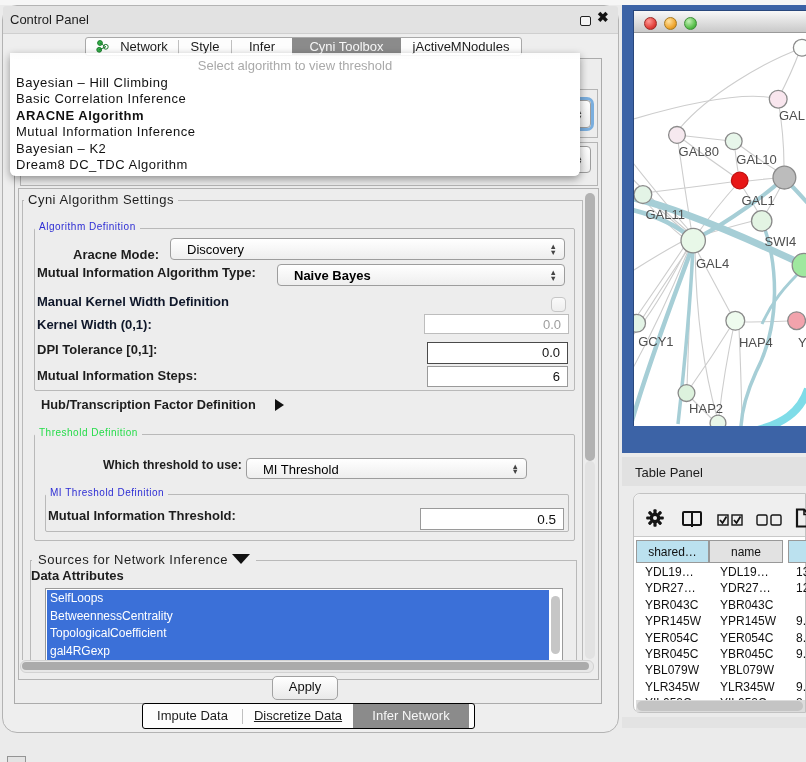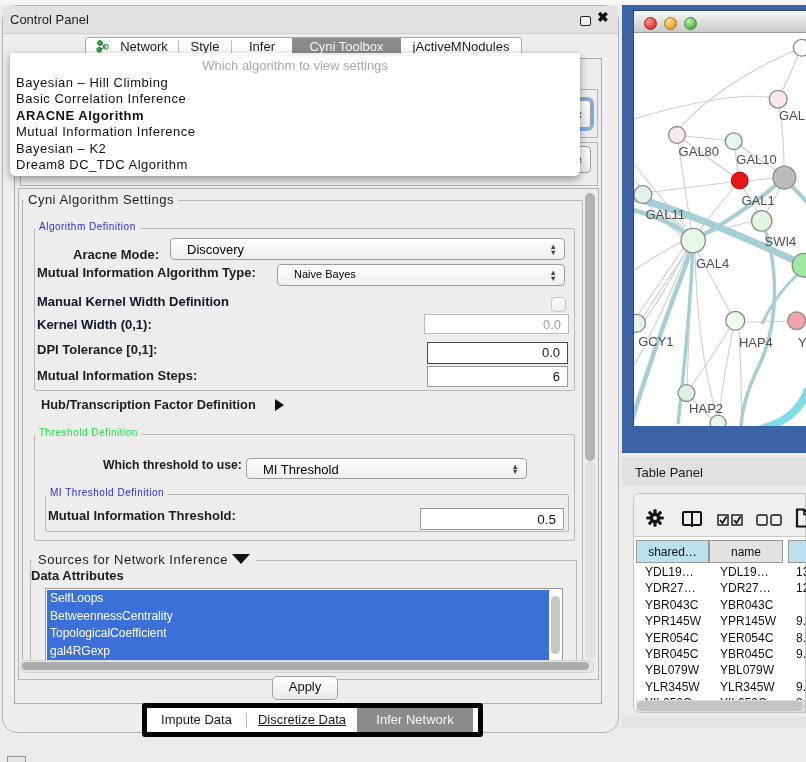--- a/index.html
+++ b/index.html
@@ -34,21 +34,21 @@
 .dis{color:#0f172a;}
 .field{background:#ffffff;border:1px solid #9a9a9a;box-sizing:border-box;font-size:13px;text-align:right;padding-right:7px;color:#111;}
 
 #attrlist{background:#ffffff;border:1px solid #9a9a9a;}
 .litem{height:17.7px;line-height:17.7px;background:#3b70d8;color:#ffffff;font-size:12px;padding-left:3px;white-space:nowrap;}
 
 .sbtrack{background:#ececec;border:1px solid #d4d4d4;border-radius:6px;}
 .sbthumb{background:#b2b2b2;border-radius:6px;}
 
 #applybtn{left:269px;top:670px;width:64px;height:22px;background:linear-gradient(#ffffff,#e9e9e9);border:1px solid #a2a2a2;border-radius:5px;font-size:13px;color:#111;text-align:center;line-height:20px;}
-#btabs{left:139px;top:697px;width:331px;height:24px;background:#fdfdfd;border:5px solid #000000;border-radius:3px;display:flex;align-items:center;font-size:13px;color:#1c1c1c;}
+#btabs{left:139px;top:697px;width:331px;height:24px;background:#fdfdfd;border:1px solid #000000;border-radius:3px;display:flex;align-items:center;font-size:13px;color:#1c1c1c;}
 #btabs .tab{height:24px;line-height:24px;white-space:nowrap;text-align:center;box-sizing:border-box;}
 #btabs .sep{width:1px;height:15px;background:#c0c0c0;}
 #btabs .sel{background:#8b8b8b;color:#f7f7f7;}
 
 #popup{left:10px;top:53px;width:570px;height:123px;background:linear-gradient(rgba(255,255,255,0.80) 0px, #ffffff 6px);border-radius:0 0 6px 6px;box-shadow:0 3px 9px rgba(0,0,0,0.4);font-size:13px;color:#111;}
 #popup .prompt{position:absolute;left:0;top:5px;width:100%;text-align:center;color:#a9a9a9;}
 #popup .it{position:absolute;left:6px;font-size:13px;letter-spacing:0.5px;white-space:nowrap;}
 
 #desktop{left:622px;top:5px;width:184px;height:448px;background:#3c63a6;}
 #netwin{left:633px;top:10px;width:173px;height:415px;background:#ffffff;border-left:1px solid #28477c;border-top:1px solid #28477c;}
@@ -107,21 +107,21 @@
   <div class="abs tgroup" style="left:31px;top:222px;width:541px;height:163px;">
     <span class="ttl" style="color:#2d2dd4;">Algorithm Definition</span>
   </div>
   <span class="abs lbl" style="left:34px;top:241px;margin-left:36px;">Aracne Mode:</span>
   <div class="abs combo" style="left:167px;top:232px;width:395px;height:22px;">
       <span style="position:absolute;left:16px;top:3px;font-size:13px;">Discovery</span>
       <span class="arr">▲<br>▼</span>
     </div>
   <span class="abs lbl" style="left:34px;top:259px;text-align:right;">Mutual Information Algorithm Type:</span>
   <div class="abs combo" style="left:274px;top:258px;width:288px;height:22px;">
-      <span style="position:absolute;left:16px;top:3px;font-size:11px;">Naive Bayes</span>
+      <span style="position:absolute;left:16px;top:3px;font-size:13px;font-weight:bold;">Naive Bayes</span>
       <span class="arr">▲<br>▼</span>
     </div>
   <span class="abs lbl dis" style="left:34px;top:288px;">Manual Kernel Width Definition</span>
   <div class="abs" style="left:548px;top:291px;width:13px;height:13px;background:linear-gradient(#fafafa,#eeeeee);border:1px solid #c6c6c6;border-radius:4px;"></div>
   <span class="abs lbl dis" style="left:34px;top:311px;">Kernel Width (0,1):</span>
   <div class="abs field" style="left:421px;top:308px;width:145px;height:20px;border-color:#bdbdbd;color:#9d9d9d;line-height:19px;">0.0</div>
   <span class="abs lbl" style="left:34px;top:336px;">DPI Tolerance [0,1]:</span>
   <div class="abs field" style="left:424px;top:336px;width:141px;height:22px;border:1.5px solid #4a4a4a;line-height:20px;">0.0</div>
   <span class="abs lbl" style="left:34px;top:362px;">Mutual Information Steps:</span>
   <div class="abs field" style="left:424px;top:360px;width:141px;height:21px;line-height:20px;">6</div>
@@ -164,21 +164,21 @@
   <div class="abs" id="applybtn">Apply</div>
   <div class="abs" id="btabs">
     <span class="tab" style="width:99px;">Impute Data</span>
       <span class="sep"></span>
     <span class="tab" style="width:110px;text-decoration:underline;">Discretize Data</span>
     <span class="tab sel" style="width:116px;">Infer Network</span>
   </div>
 </div>
 
 <div class="abs" id="popup">
-  <div class="prompt">Which algorithm to view settings</div>
+  <div class="prompt">Select algorithm to view threshold</div>
   <div class="it" style="top:22px;">Bayesian – Hill Climbing</div>
   <div class="it" style="top:38.4px;">Basic Correlation Inference</div>
   <div class="it b" style="top:54.8px;">ARACNE Algorithm</div>
   <div class="it" style="top:71.2px;">Mutual Information Inference</div>
   <div class="it" style="top:87.6px;">Bayesian – K2</div>
   <div class="it" style="top:104px;">Dream8 DC_TDC Algorithm</div>
 </div>
 
 <div class="abs" id="desktop"></div>
 <div class="abs" id="netwin">

